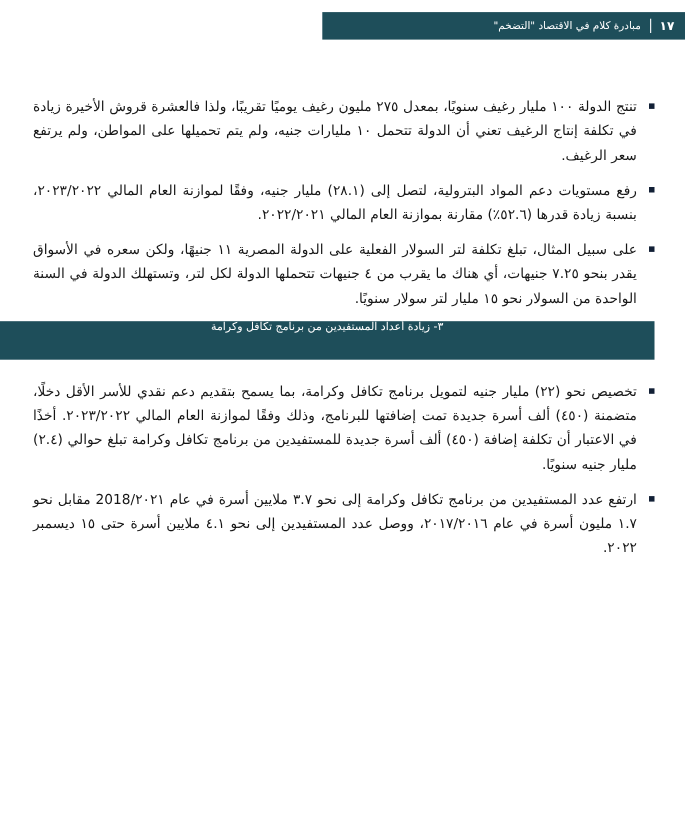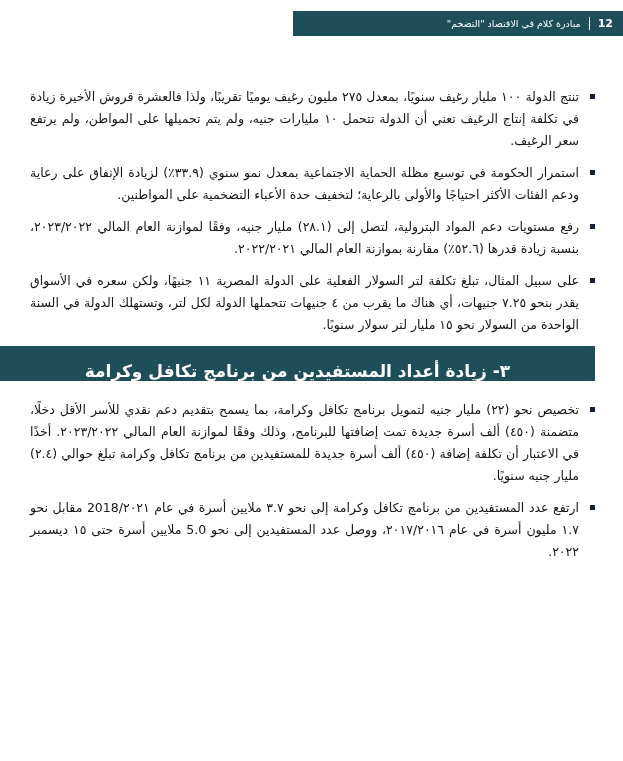--- a/index.html
+++ b/index.html
@@ -67,53 +67,49 @@
     font-size: 12.5px;
     line-height: 22px;
     color: var(--text, #161616);
     text-align: justify;
   }
   .bullet-text .bold { font-weight: normal; }
   
   .section-bar {
     background: var(--accent, #1e4e5a);
     color: #ffffff;
-    font-size: 17px;
-    font-weight: bold;
+    font-size: 10px;
+    font-weight: normal;
     height: 35px;
     display: flex;
-    align-items: flex-end;
+    align-items: flex-start;
     justify-content: center;
     text-align: center;
     margin: 8px -30px 18px 0;
     margin-left: -30px;
     margin-right: 0;
   }
 </style>
 </head>
 <body>
 
 <div class="page">
 
   <header class="top-band">
-    <span class="page-number">12</span>
+    <span class="page-number">١٧</span>
     <span class="band-sep"></span>
     <span class="band-title">مبادرة كلام في الاقتصاد "التضخم"</span>
   </header>
 
   <main class="content">
 
     <div class="bullet-list">
         <div class="bullet">
           <span class="bullet-marker"></span>
           <div class="bullet-text"><span>تنتج الدولة ١٠٠ مليار رغيف سنويًا، بمعدل ٢٧٥ مليون رغيف يوميًا تقريبًا، ولذا فالعشرة قروش الأخيرة زيادة في تكلفة إنتاج الرغيف تعني أن الدولة تتحمل ١٠ مليارات جنيه، ولم يتم تحميلها على المواطن، ولم يرتفع سعر الرغيف.</span></div>
-        </div>
-        <div class="bullet">
-          <span class="bullet-marker"></span>
-          <div class="bullet-text"><span>استمرار الحكومة في توسيع مظلة الحماية الاجتماعية بمعدل نمو سنوي (٣٣.٩٪) لزيادة الإنفاق على رعاية ودعم الفئات الأكثر احتياجًا والأولى بالرعاية؛ لتخفيف حدة الأعباء التضخمية على المواطنين.</span></div>
         </div>
         <div class="bullet">
           <span class="bullet-marker"></span>
           <div class="bullet-text"><span>رفع مستويات دعم المواد البترولية، لتصل إلى (٢٨.١) مليار جنيه، وفقًا لموازنة العام المالي ٢٠٢٣/٢٠٢٢، بنسبة زيادة قدرها (٥٢.٦٪) مقارنة بموازنة العام المالي ٢٠٢٢/٢٠٢١.</span></div>
         </div>
         <div class="bullet">
           <span class="bullet-marker"></span>
           <div class="bullet-text"><span>على سبيل المثال، تبلغ تكلفة لتر السولار الفعلية على الدولة المصرية ١١ جنيهًا، ولكن سعره في الأسواق يقدر بنحو ٧.٢٥ جنيهات، أي هناك ما يقرب من ٤ جنيهات تتحملها الدولة لكل لتر، وتستهلك الدولة في السنة الواحدة من السولار نحو ١٥ مليار لتر سولار سنويًا.</span></div>
         </div>
       </div>
@@ -122,19 +118,19 @@
       <span>٣- زيادة أعداد المستفيدين من برنامج تكافل وكرامة</span>
     </h2>
 
     <div class="bullet-list">
         <div class="bullet">
           <span class="bullet-marker"></span>
           <div class="bullet-text"><span>تخصيص نحو </span><span class="bold">(٢٢) مليار جنيه لتمويل برنامج تكافل وكرامة</span><span>، بما يسمح بتقديم دعم نقدي للأسر الأقل دخلًا، متضمنة (٤٥٠) ألف أسرة جديدة تمت إضافتها للبرنامج، وذلك وفقًا لموازنة العام المالي ٢٠٢٣/٢٠٢٢. أخذًا في الاعتبار أن تكلفة إضافة (٤٥٠) ألف أسرة جديدة للمستفيدين من برنامج تكافل وكرامة تبلغ حوالي (٢.٤) مليار جنيه سنويًا.</span></div>
         </div>
         <div class="bullet">
           <span class="bullet-marker"></span>
-          <div class="bullet-text"><span>ارتفع عدد المستفيدين من برنامج تكافل وكرامة إلى نحو ٣.٧ ملايين أسرة في عام 2018/٢٠٢١ مقابل نحو ١.٧ مليون أسرة في عام ٢٠١٧/٢٠١٦، ووصل عدد المستفيدين إلى نحو </span><span class="bold">5.0 ملايين أسرة</span><span> حتى ١٥ ديسمبر ٢٠٢٢.</span></div>
+          <div class="bullet-text"><span>ارتفع عدد المستفيدين من برنامج تكافل وكرامة إلى نحو ٣.٧ ملايين أسرة في عام 2018/٢٠٢١ مقابل نحو ١.٧ مليون أسرة في عام ٢٠١٧/٢٠١٦، ووصل عدد المستفيدين إلى نحو </span><span class="bold">٤.١ ملايين أسرة</span><span> حتى ١٥ ديسمبر ٢٠٢٢.</span></div>
         </div>
       </div>
 
   </main>
 
 </div>
 
 </body></html>

